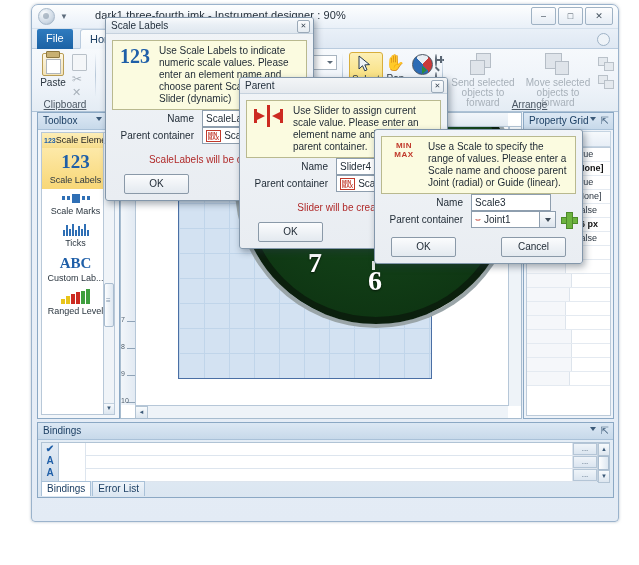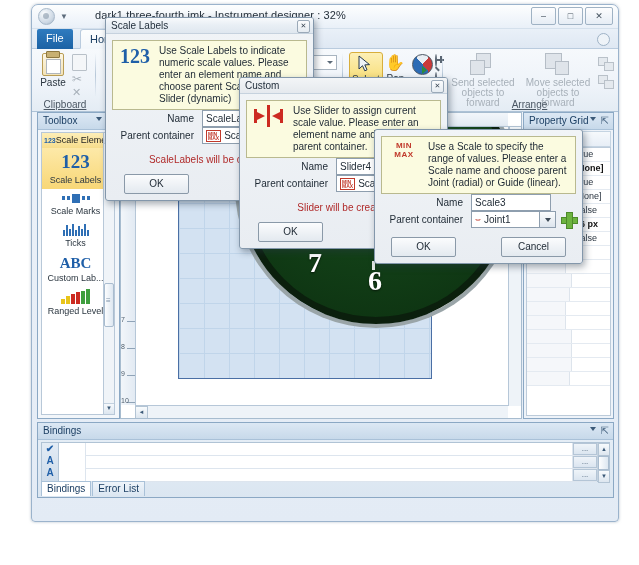--- a/index.html
+++ b/index.html
@@ -258,21 +258,21 @@
 </head>
 <body>
 
 <div id="app-window">
 
   <div id="titlebar">
     <div id="qat">
       <div class="qat-orb"></div>
       <div class="qat-dd">▼</div>
     </div>
-    <div id="win-title">dark1.three-fourth.imk - Instrument designer : 32%</div>
+    <div id="win-title">dark1.three-fourth.imk - Instrument designer : 90%</div>
     <div id="win-btns">
       <div class="wbtn">–</div>
       <div class="wbtn">□</div>
       <div class="wbtn close">✕</div>
     </div>
   </div>
 
   <div id="ribbon-tabs">
     <div class="rtab file" style="left:5px;">File</div>
     <div class="rtab active" style="left:48px;">Home</div>
@@ -658,21 +658,21 @@
       </div>
       <div class="status-msg">ScaleLabels will be created</div>
       <div class="btnrow">
         <div class="dbtn" style="margin-left:12px;">OK</div>
       </div>
     </div>
   </div>
 
   <div class="dlg" style="left:207px;top:72px;width:207px;">
     <div class="dlg-tb blur">
-      <span class="dlg-title">Custom</span>
+      <span class="dlg-title">Parent</span>
       <span class="dlg-x">✕</span>
     </div>
     <div class="dlg-body">
       <div class="hint">
         <div class="hint-ic">
           <span class="slider-ic" style="display:inline-block;">
             <i style="left:13px;top:0;width:3px;height:22px;"></i>
             <i style="left:3px;top:7px;width:8px;height:8px;clip-path:polygon(0 0,100% 50%,0 100%);"></i>
             <i style="left:18px;top:7px;width:8px;height:8px;clip-path:polygon(100% 0,0 50%,100% 100%);"></i>
             <i style="left:0;top:4px;width:3px;height:14px;"></i>

